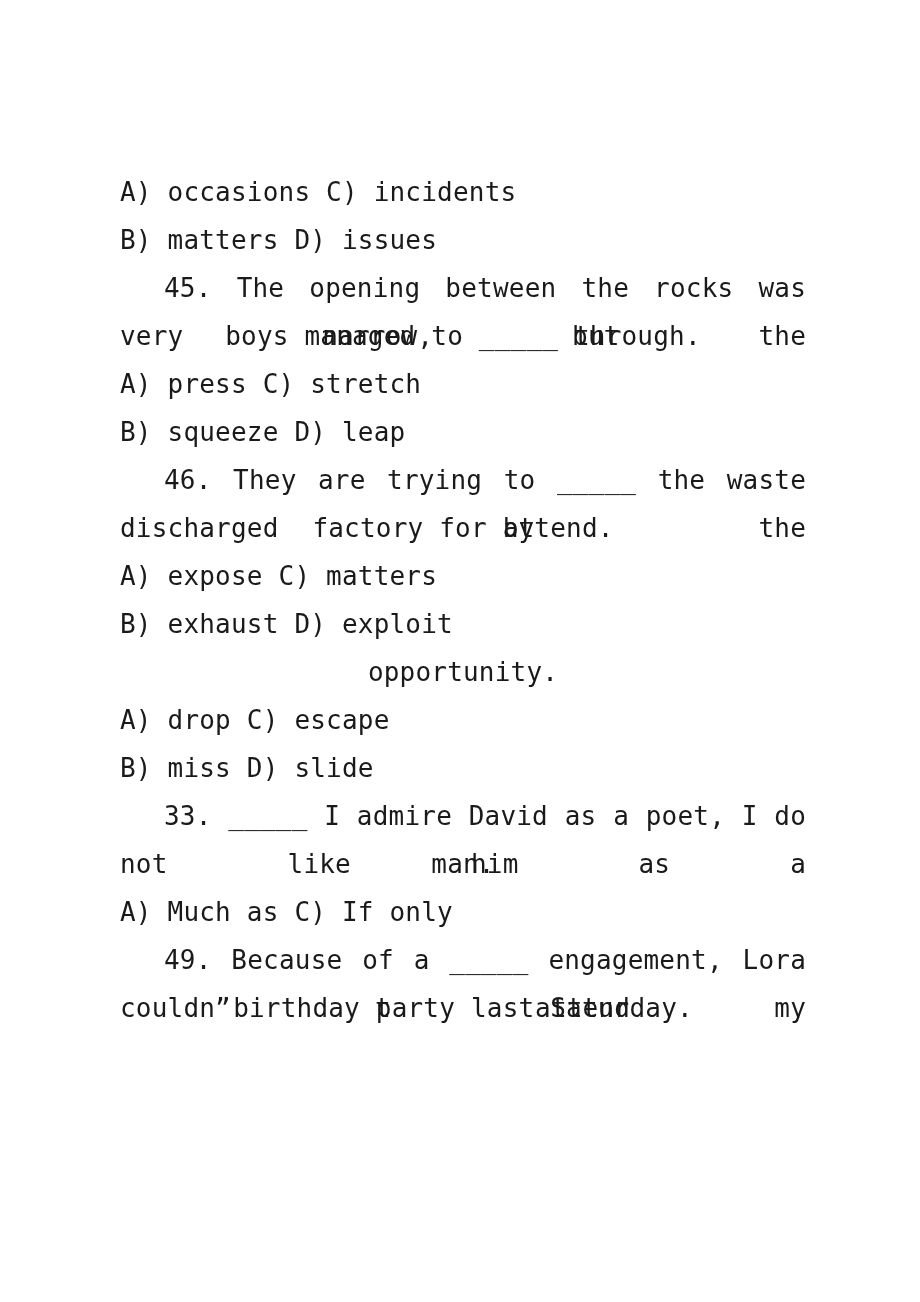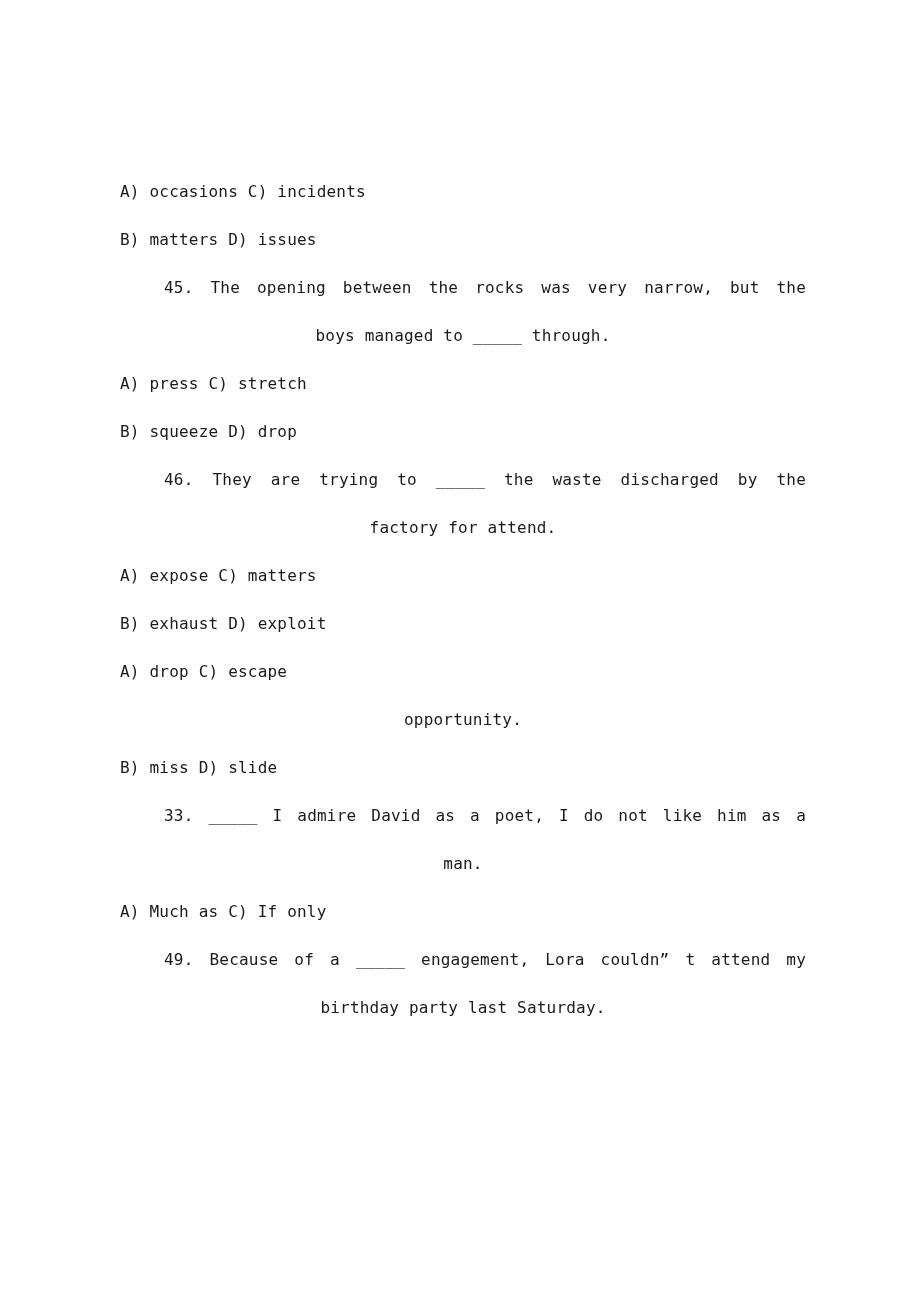--- a/index.html
+++ b/index.html
@@ -27,21 +27,21 @@
     position: absolute;
     left: 120px;
     top: 168px;
     width: 686px;
   }
 
   
   .line {
     height: 48px;
     line-height: 48px;
-    font-size: 16px;
+    font-size: 26px;
     letter-spacing: 0.2px;
     white-space: pre;
     color: #1a1a1a;
   }
 
   
   .stem-first {
     white-space: normal;
     text-align: justify;
     text-align-last: justify;
@@ -65,29 +65,29 @@
 
 <div class="page">
   <div class="content">
 
     <div class="line option-line">A) occasions C) incidents</div>
     <div class="line option-line">B) matters D) issues</div>
 
     <div class="line stem-first">45. The opening between the rocks was very narrow, but the</div>
     <div class="line stem-cont">boys managed to _____ through.</div>
     <div class="line option-line">A) press C) stretch</div>
-    <div class="line option-line">B) squeeze D) drop</div>
+    <div class="line option-line">B) squeeze D) leap</div>
 
     <div class="line stem-first">46. They are trying to _____ the waste discharged by the</div>
     <div class="line stem-cont">factory for attend.</div>
     <div class="line option-line">A) expose C) matters</div>
     <div class="line option-line">B) exhaust D) exploit</div>
 
+    <div class="line stem-cont">opportunity.</div>
     <div class="line option-line">A) drop C) escape</div>
-    <div class="line stem-cont">opportunity.</div>
     <div class="line option-line">B) miss D) slide</div>
 
     <div class="line stem-first">33. _____ I admire David as a poet, I do not like him as a</div>
     <div class="line stem-cont">man.</div>
     <div class="line option-line">A) Much as C) If only</div>
 
     <div class="line stem-first">49. Because of a _____ engagement, Lora couldn” t attend my</div>
     <div class="line stem-cont">birthday party last Saturday.</div>
 
   </div>

